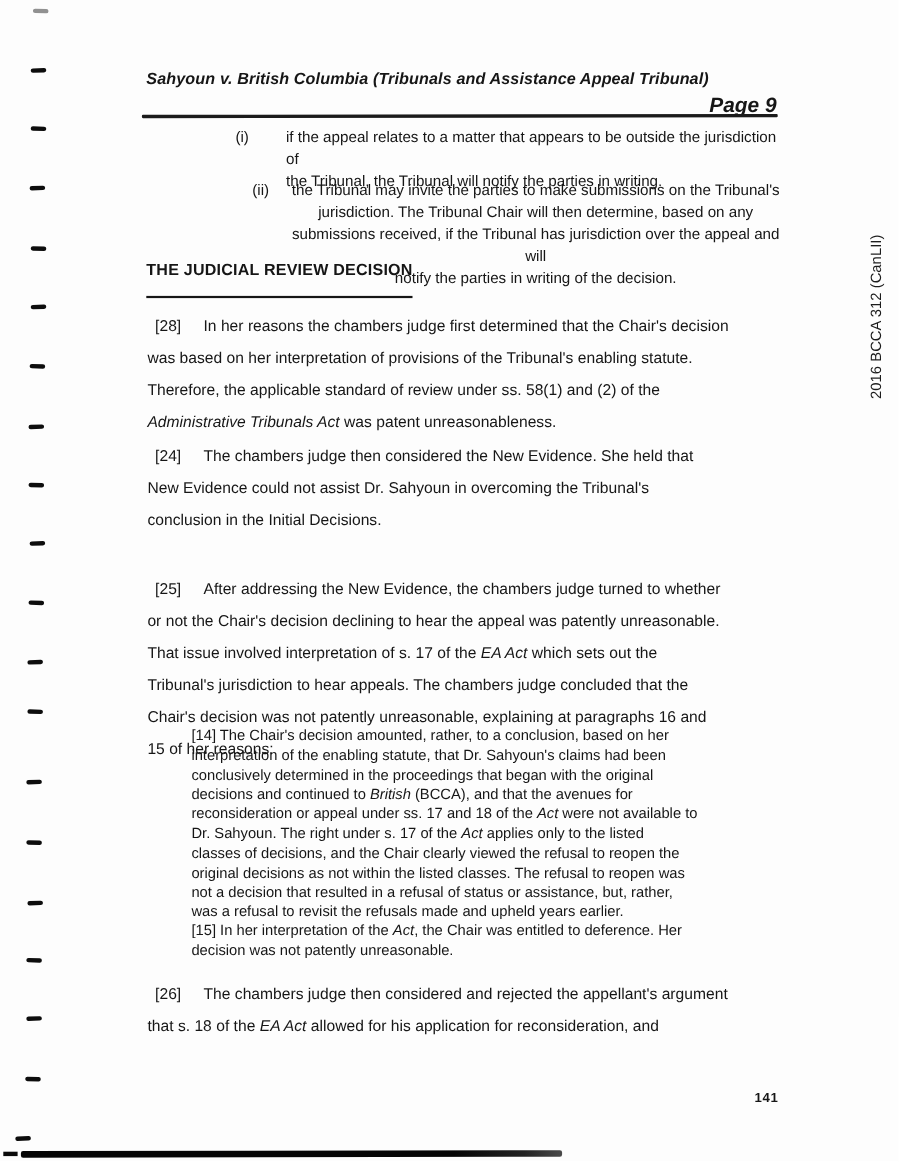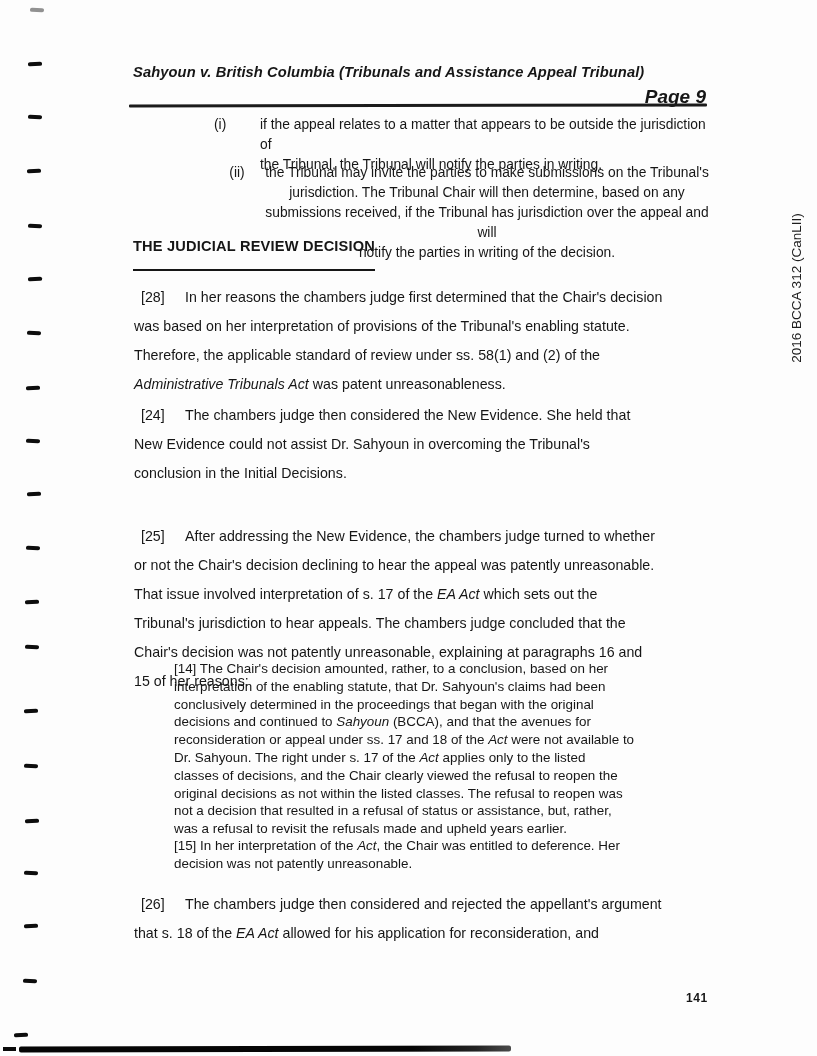--- a/index.html
+++ b/index.html
@@ -118,21 +118,21 @@
   <div class="para" id="para-25"><span class="pnum">[25]</span><span><span>After addressing the New Evidence, the chambers judge turned to whether
 or not the Chair's decision declining to hear the appeal was patently unreasonable.
 That issue involved interpretation of s. 17 of the </span><i>EA Act</i><span> which sets out the
 Tribunal's jurisdiction to hear appeals. The chambers judge concluded that the
 Chair's decision was not patently unreasonable, explaining at paragraphs 16 and
 15 of her reasons:</span></span></div>
 
   <div class="quote-para" id="quote-14"><span>[14] The Chair's decision amounted, rather, to a conclusion, based on her
 interpretation of the enabling statute, that Dr. Sahyoun's claims had been
 conclusively determined in the proceedings that began with the original
-decisions and continued to </span><i>Sahyoun</i><span> (BCCA), and that the avenues for
+decisions and continued to </span><i>British</i><span> (BCCA), and that the avenues for
 reconsideration or appeal under ss. 17 and 18 of the </span><i>Act</i><span> were not available to
 Dr. Sahyoun. The right under s. 17 of the </span><i>Act</i><span> applies only to the listed
 classes of decisions, and the Chair clearly viewed the refusal to reopen the
 original decisions as not within the listed classes. The refusal to reopen was
 not a decision that resulted in a refusal of status or assistance, but, rather,
 was a refusal to revisit the refusals made and upheld years earlier.</span></div>
   <div class="quote-para" id="quote-15"><span>[15] In her interpretation of the </span><i>Act</i><span>, the Chair was entitled to deference. Her
 decision was not patently unreasonable.</span></div>
 
   <div class="para" id="para-26"><span class="pnum">[26]</span><span><span>The chambers judge then considered and rejected the appellant's argument

